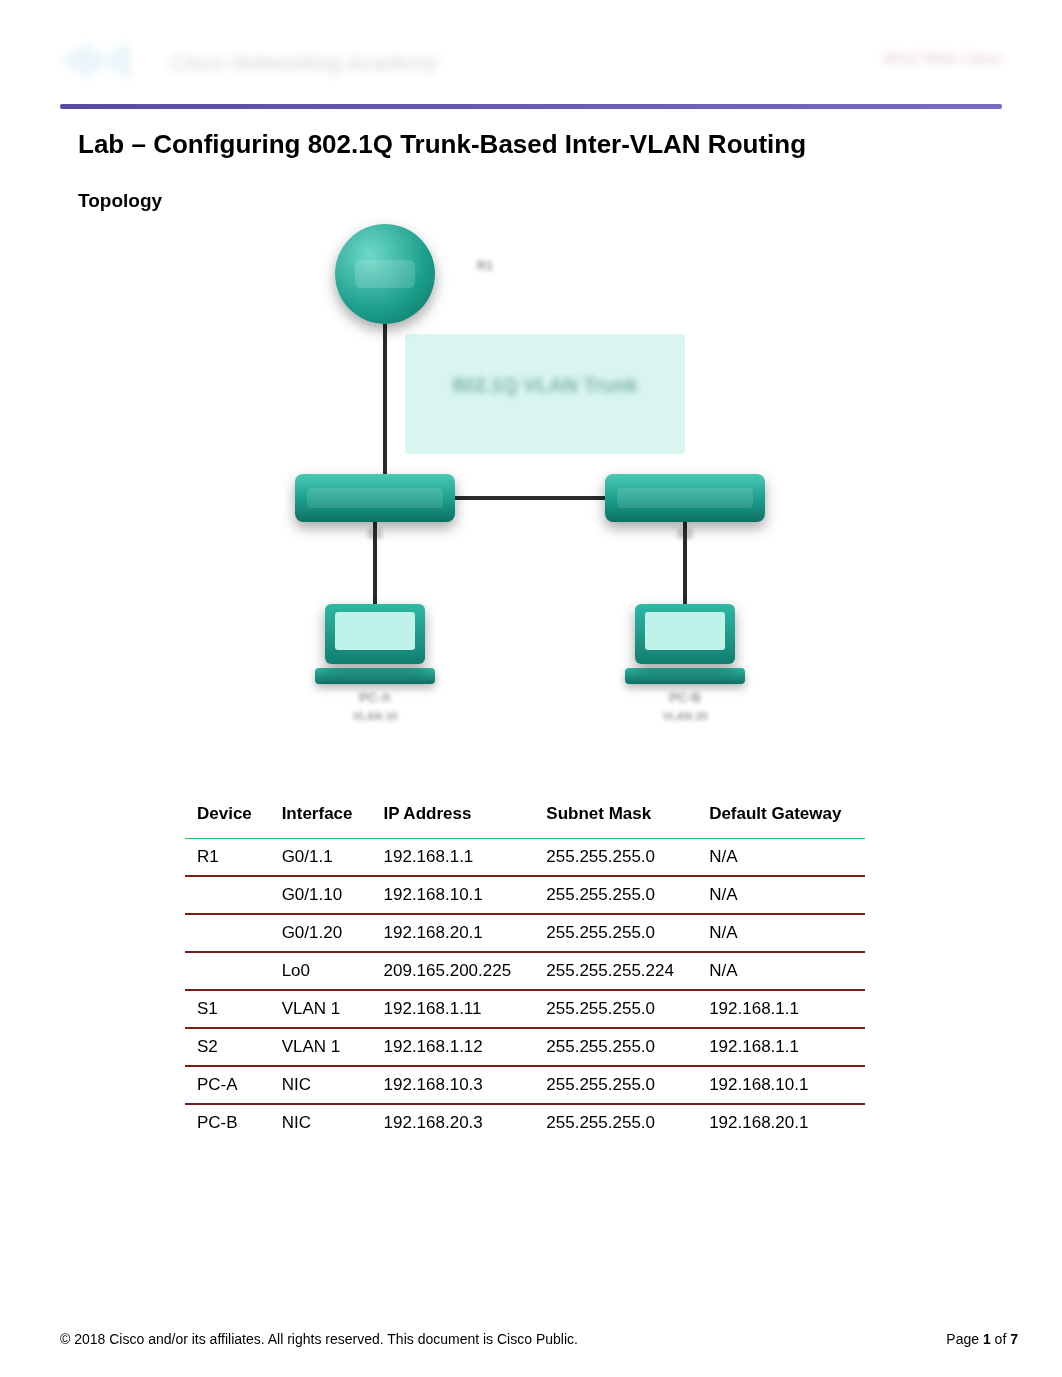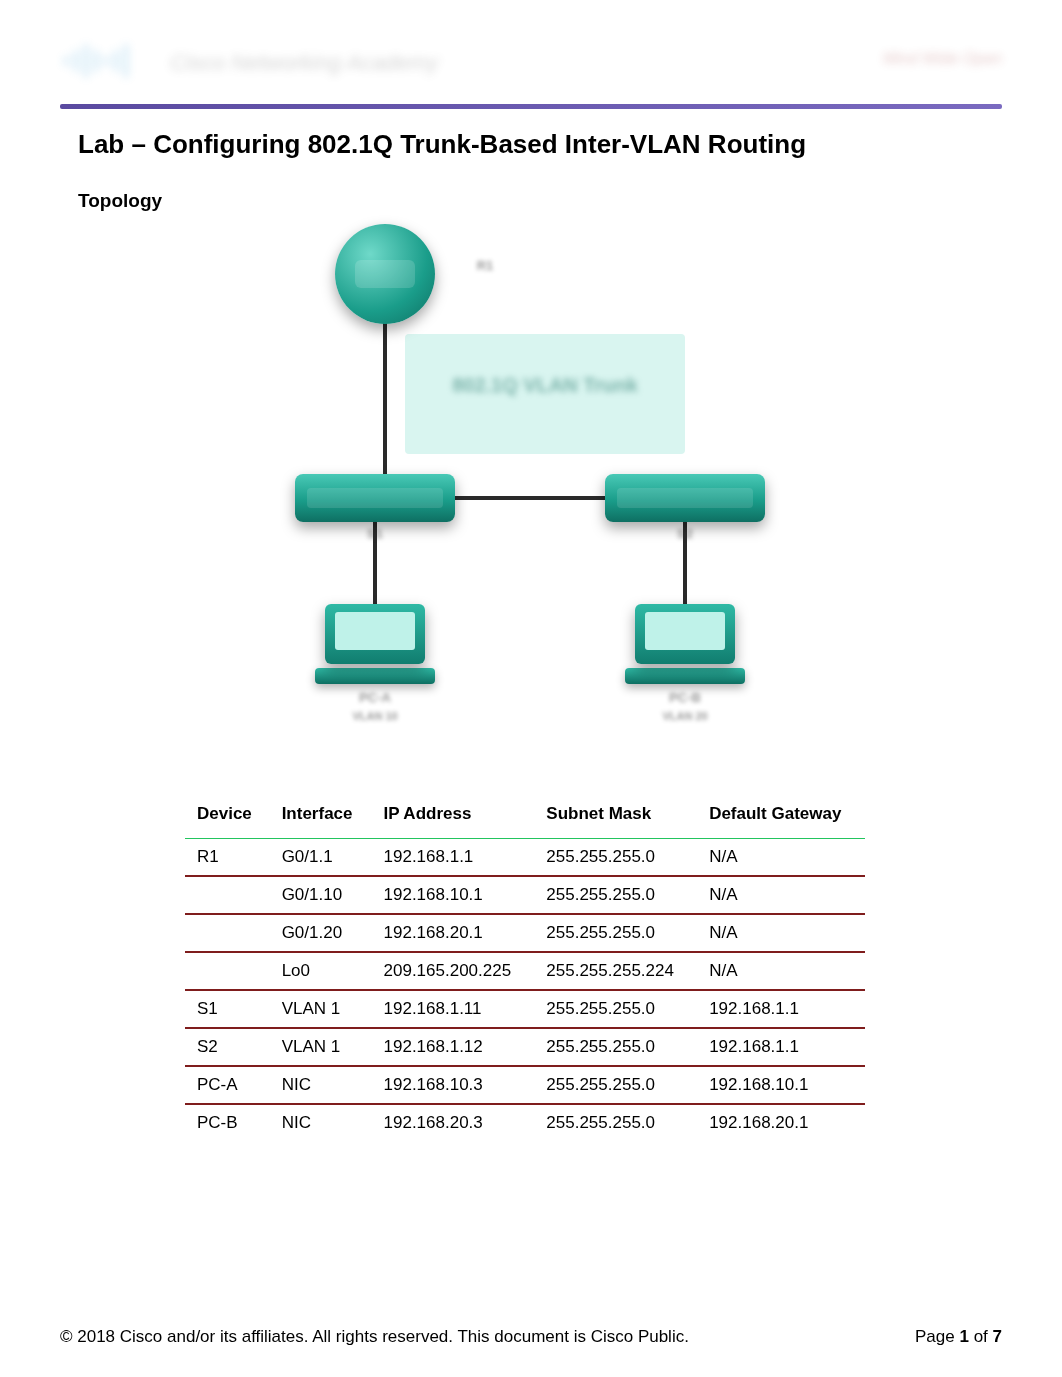--- a/index.html
+++ b/index.html
@@ -215,24 +215,24 @@
     font-size: 17px;
     padding: 8px 12px;
     border-top: 2px solid #7f1d1d;
     vertical-align: top;
   }
   .addr-table tbody tr:first-child td { border-top: none; }
   .footer {
     position: absolute;
     bottom: 30px;
     left: 60px;
-    right: 60px;
+    right: 44px;
     display: flex;
     justify-content: space-between;
-    font-size: 17px;
+    font-size: 14px;
     color: #000;
   }
   .footer .pageno b { font-weight: bold; }
 </style>
 </head>
 <body>
 
 <div class="page">
 
   <div class="header">

